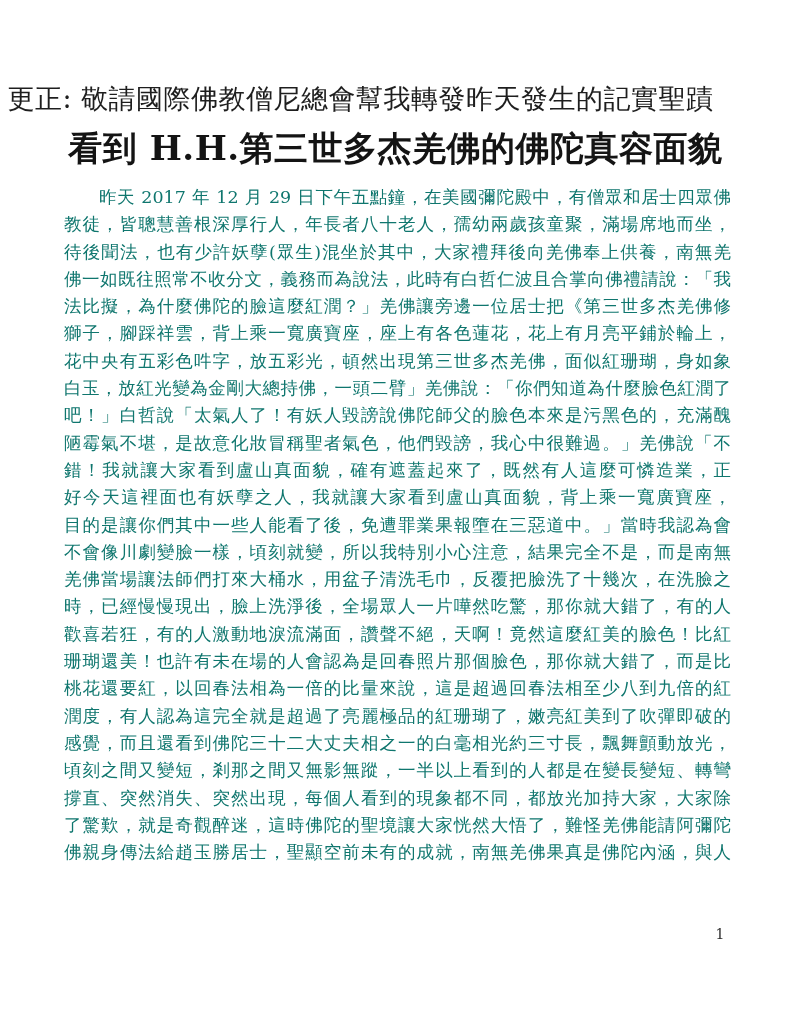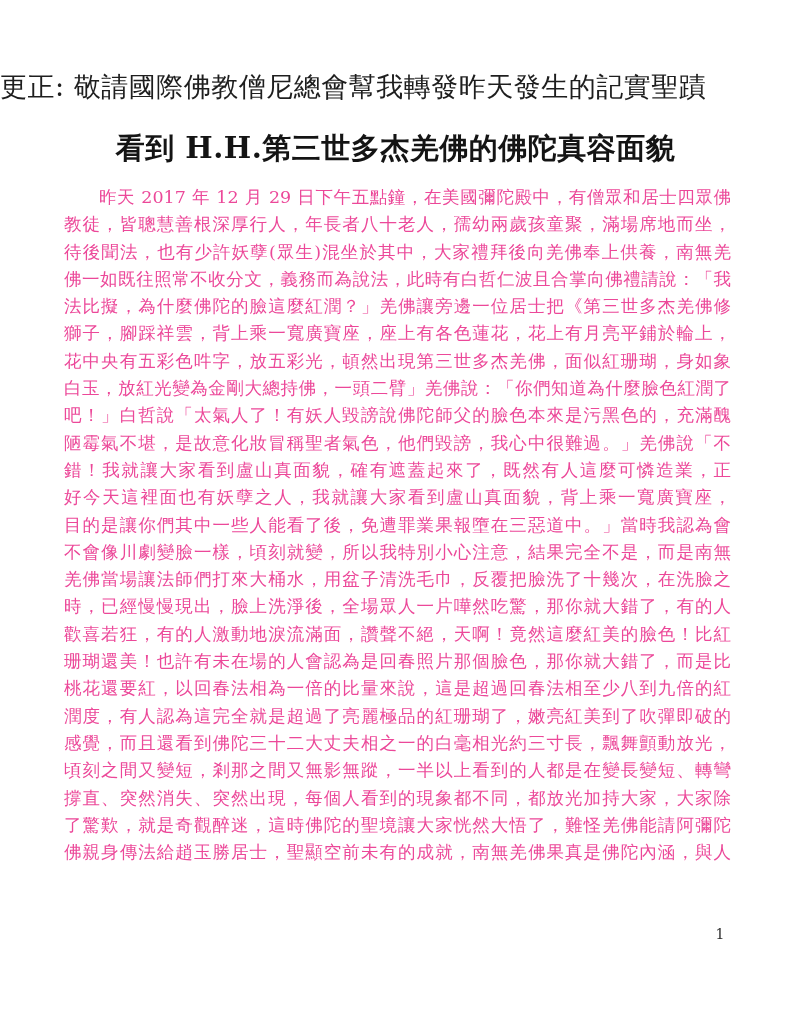--- a/index.html
+++ b/index.html
@@ -12,57 +12,57 @@
     width: 791px;
     height: 1024px;
     margin: 0 auto;
     background: #ffffff;
     overflow: hidden;
     font-family: "DejaVu Serif", "Liberation Serif", serif;
     color: #1e1e1e;
   }
   .heading-line1 {
     position: absolute;
-    top: 70px;
+    top: 82px;
     left: 0;
     width: 721px;
-    text-align: left;
+    text-align: center;
     font-size: 27px;
     font-weight: normal;
     letter-spacing: 0.5px;
     line-height: 34px;
     color: #1e1e1e;
     white-space: nowrap;
   }
   .heading-title {
     position: absolute;
     top: 130px;
     left: 0;
     width: 791px;
     text-align: center;
-    font-size: 29px;
+    font-size: 34px;
     font-weight: bold;
     letter-spacing: 0.5px;
     line-height: 36px;
     color: #141414;
     white-space: nowrap;
   }
   .body-text {
     position: absolute;
     top: 184px;
     left: 64px;
     width: 667px;
   }
   .body-text .line {
     font-size: 17.5px;
     line-height: 27.3px;
     text-align: justify;
     text-align-last: justify;
     text-justify: inter-character;
-    color: #ec4899;
+    color: #0f766e;
   }
   .body-text .line:first-child {
     text-indent: 2em;
   }
   .page-number {
     position: absolute;
     top: 926px;
     left: 700px;
     width: 40px;
     text-align: center;

